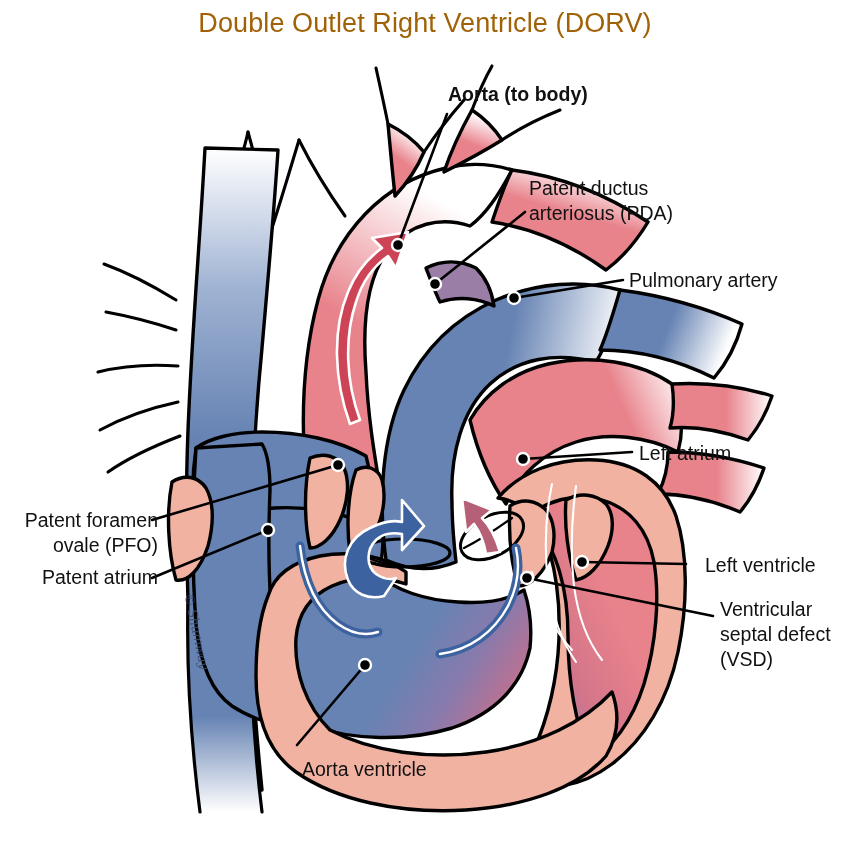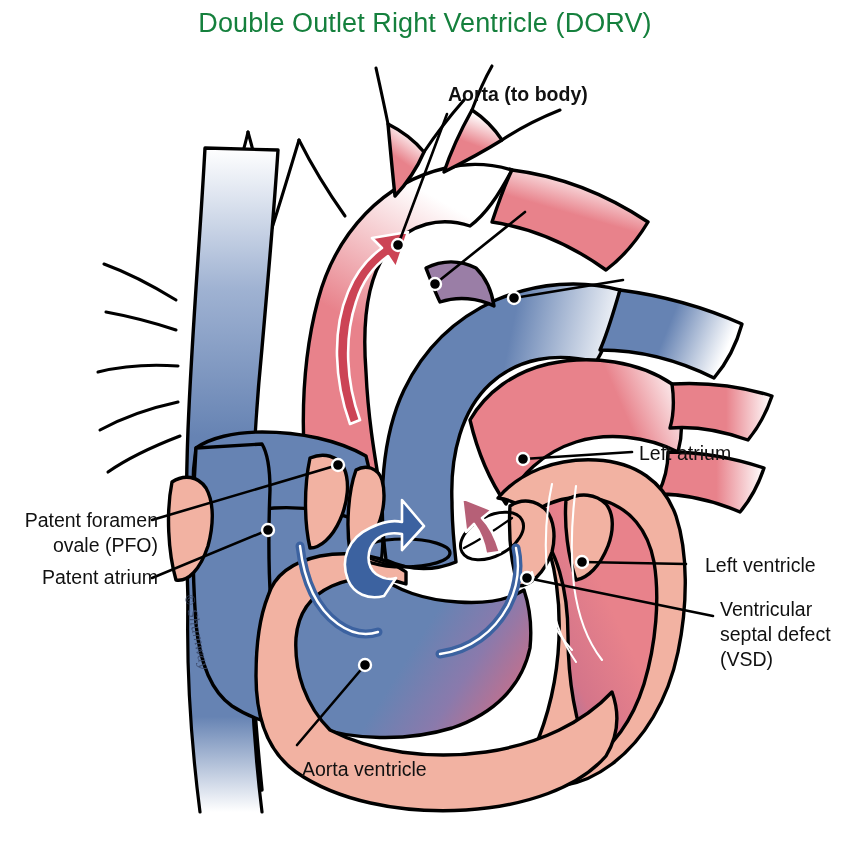--- a/index.html
+++ b/index.html
@@ -2,21 +2,21 @@
 <html><head>
 <meta charset="utf-8">
 <title>Double Outlet Right Ventricle (DORV)</title>
 <style>
   html,body{margin:0;padding:0;background:#ffffff;}
   body{width:850px;height:850px;overflow:hidden;
        font-family:"Liberation Sans","DejaVu Sans",sans-serif;}
   #root{position:relative;width:850px;height:850px;background:#fff;}
   #title{
     position:absolute;left:0;top:8px;width:850px;text-align:center;
-    font-size:27px;color:#15803d;letter-spacing:.1px;font-weight:400;
+    font-size:27px;color:#a16207;letter-spacing:.1px;font-weight:400;
   }
   svg.stage{position:absolute;left:0;top:0;width:850px;height:850px;}
   .lbl{
     position:absolute;font-size:19.5px;color:#111;line-height:25px;
     white-space:pre-line;font-weight:400;
   }
   .lbl.r{text-align:right;}
   .lbl.l{text-align:left;}
   .sig{
     position:absolute;left:196px;top:592px;font-size:13px;color:#3b4a6b;
@@ -304,20 +304,23 @@
       <circle cx="523" cy="459" r="6" fill="#000" stroke="#fff" stroke-width="2.4"></circle>
       <circle cx="582" cy="562" r="6" fill="#000" stroke="#fff" stroke-width="2.4"></circle>
       <circle cx="527" cy="578" r="6" fill="#000" stroke="#fff" stroke-width="2.4"></circle>
       <circle cx="338" cy="465" r="6" fill="#000" stroke="#fff" stroke-width="2.4"></circle>
       <circle cx="268" cy="530" r="6" fill="#000" stroke="#fff" stroke-width="2.4"></circle>
       <circle cx="365" cy="665" r="6" fill="#000" stroke="#fff" stroke-width="2.4"></circle>
     </g>
   </svg>
 
   <div class="lbl l" style="left:448px;top:82px;font-weight:bold;">Aorta (to body)</div>
+  <div class="lbl l" style="left:529px;top:176px;">Patent ductus
+arteriosus (PDA)</div>
+  <div class="lbl l" style="left:629px;top:268px;">Pulmonary artery</div>
   <div class="lbl l" style="left:639px;top:441px;">Left atrium</div>
   <div class="lbl l" style="left:693px;top:553px;margin-left:12px;">Left ventricle</div>
   <div class="lbl l" style="left:720px;top:597px;">Ventricular
 septal defect
 (VSD)</div>
   <div class="lbl r" style="left:8px;top:508px;width:150px;">Patent foramen
 ovale (PFO)</div>
   <div class="lbl r" style="left:8px;top:565px;width:150px;">Patent atrium</div>
   <div class="lbl l" style="left:302px;top:757px;">Aorta ventricle</div>
 

